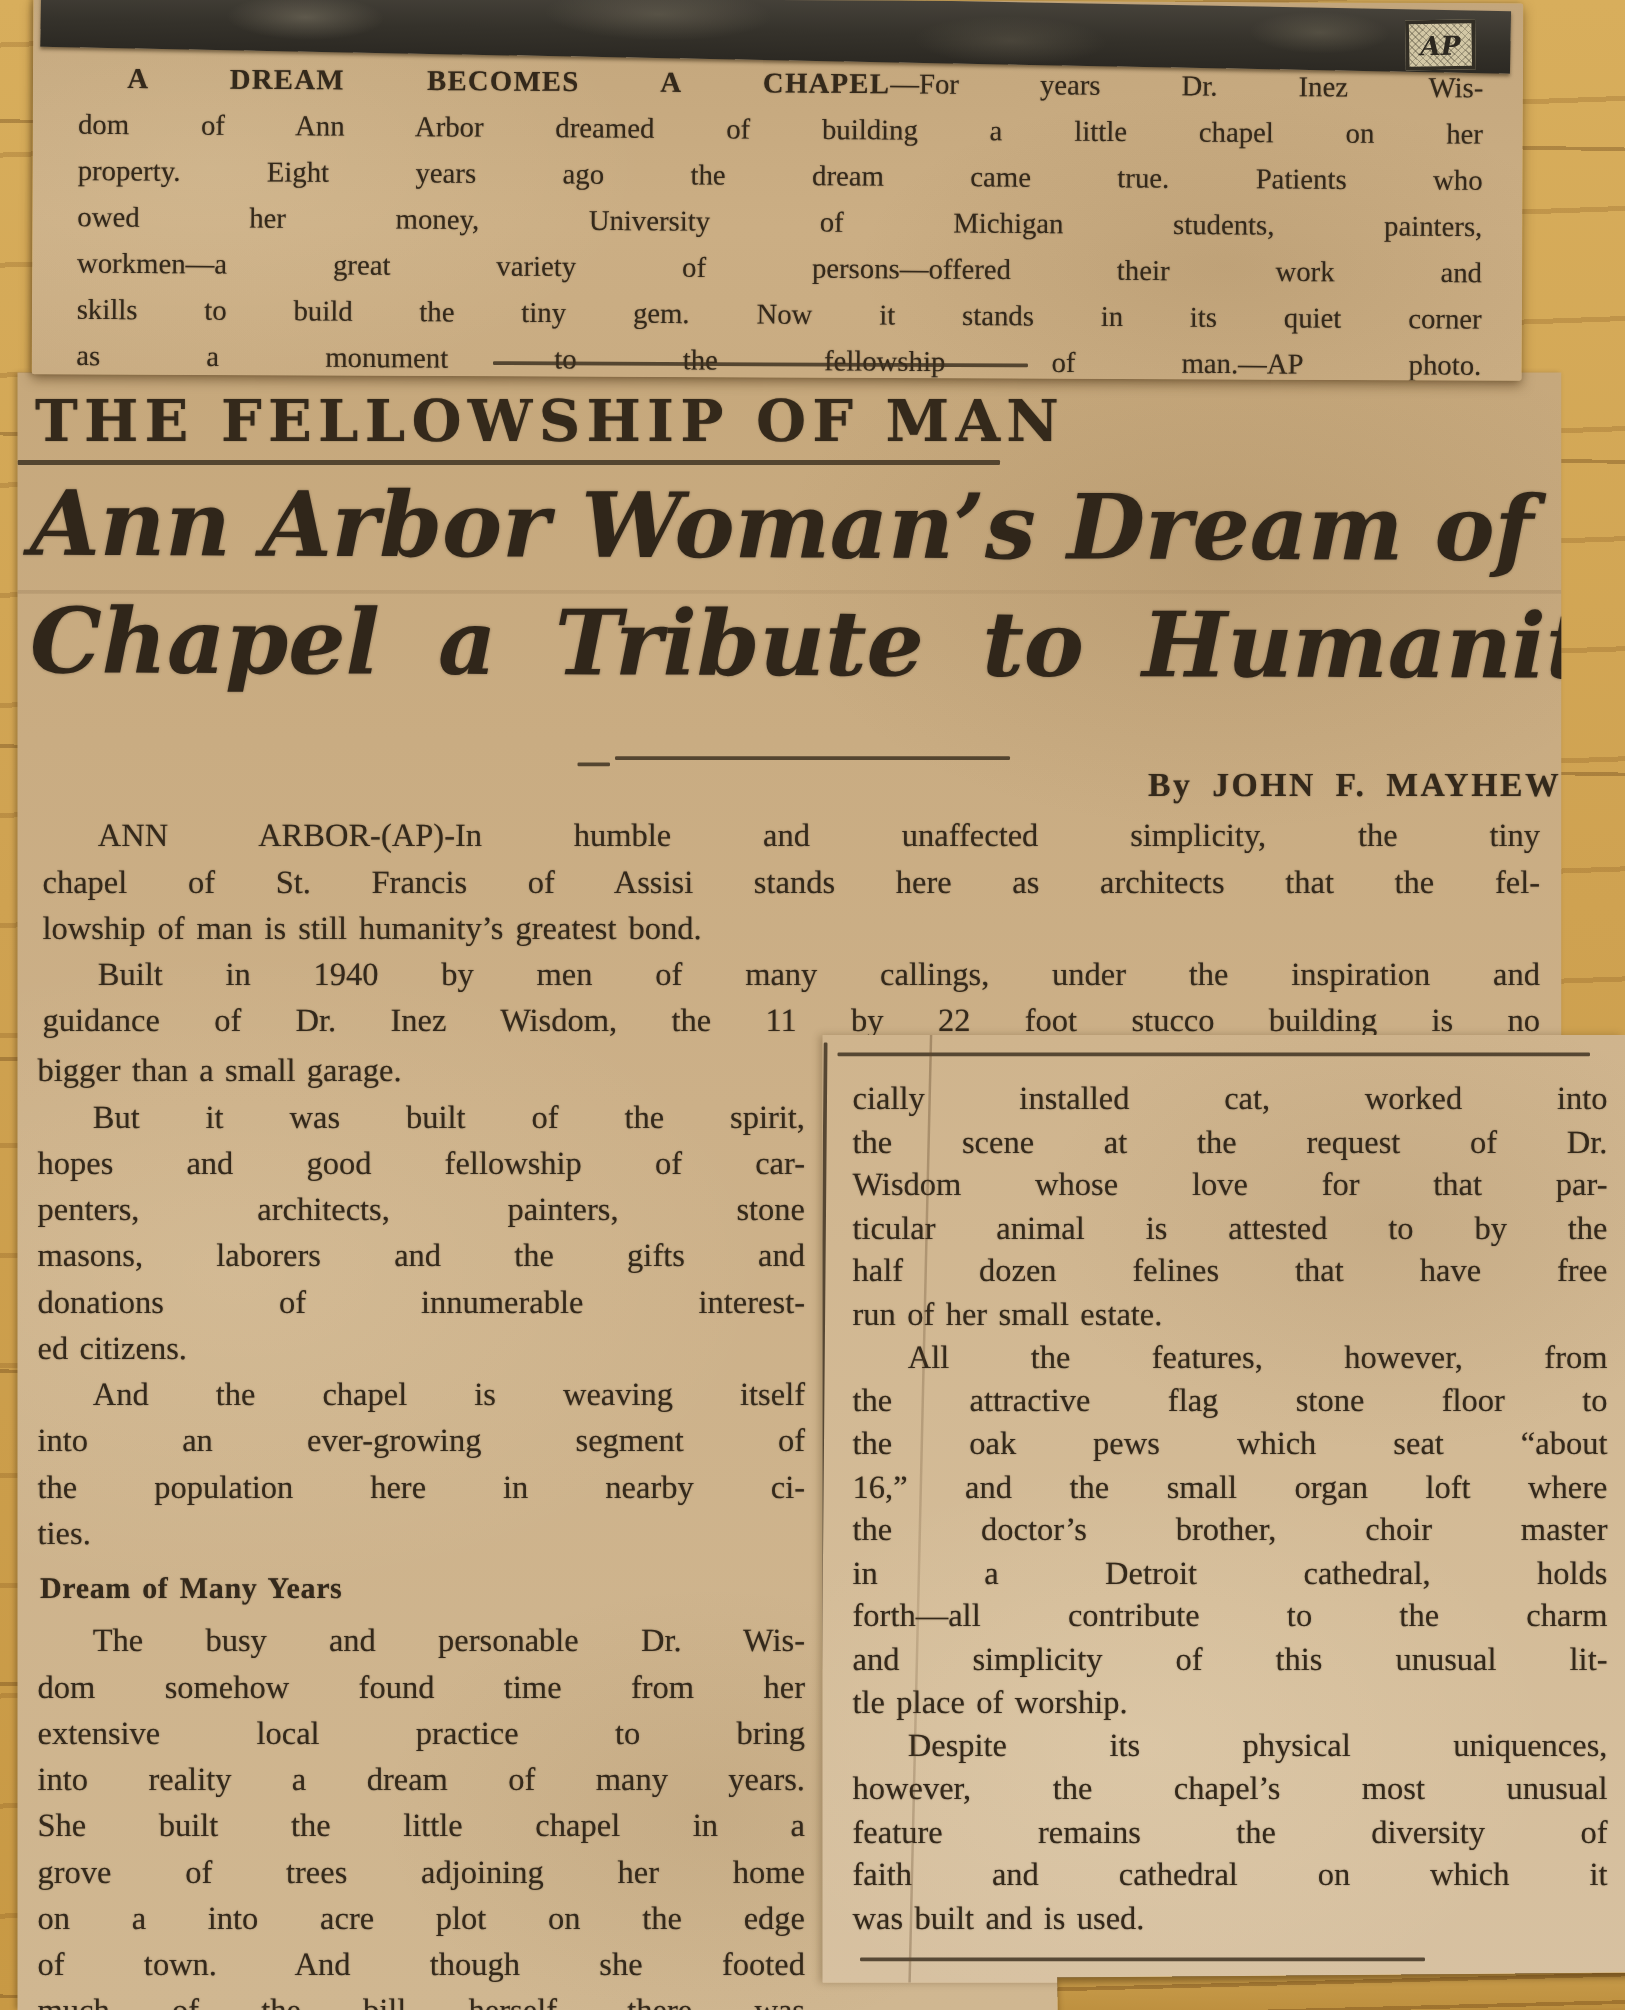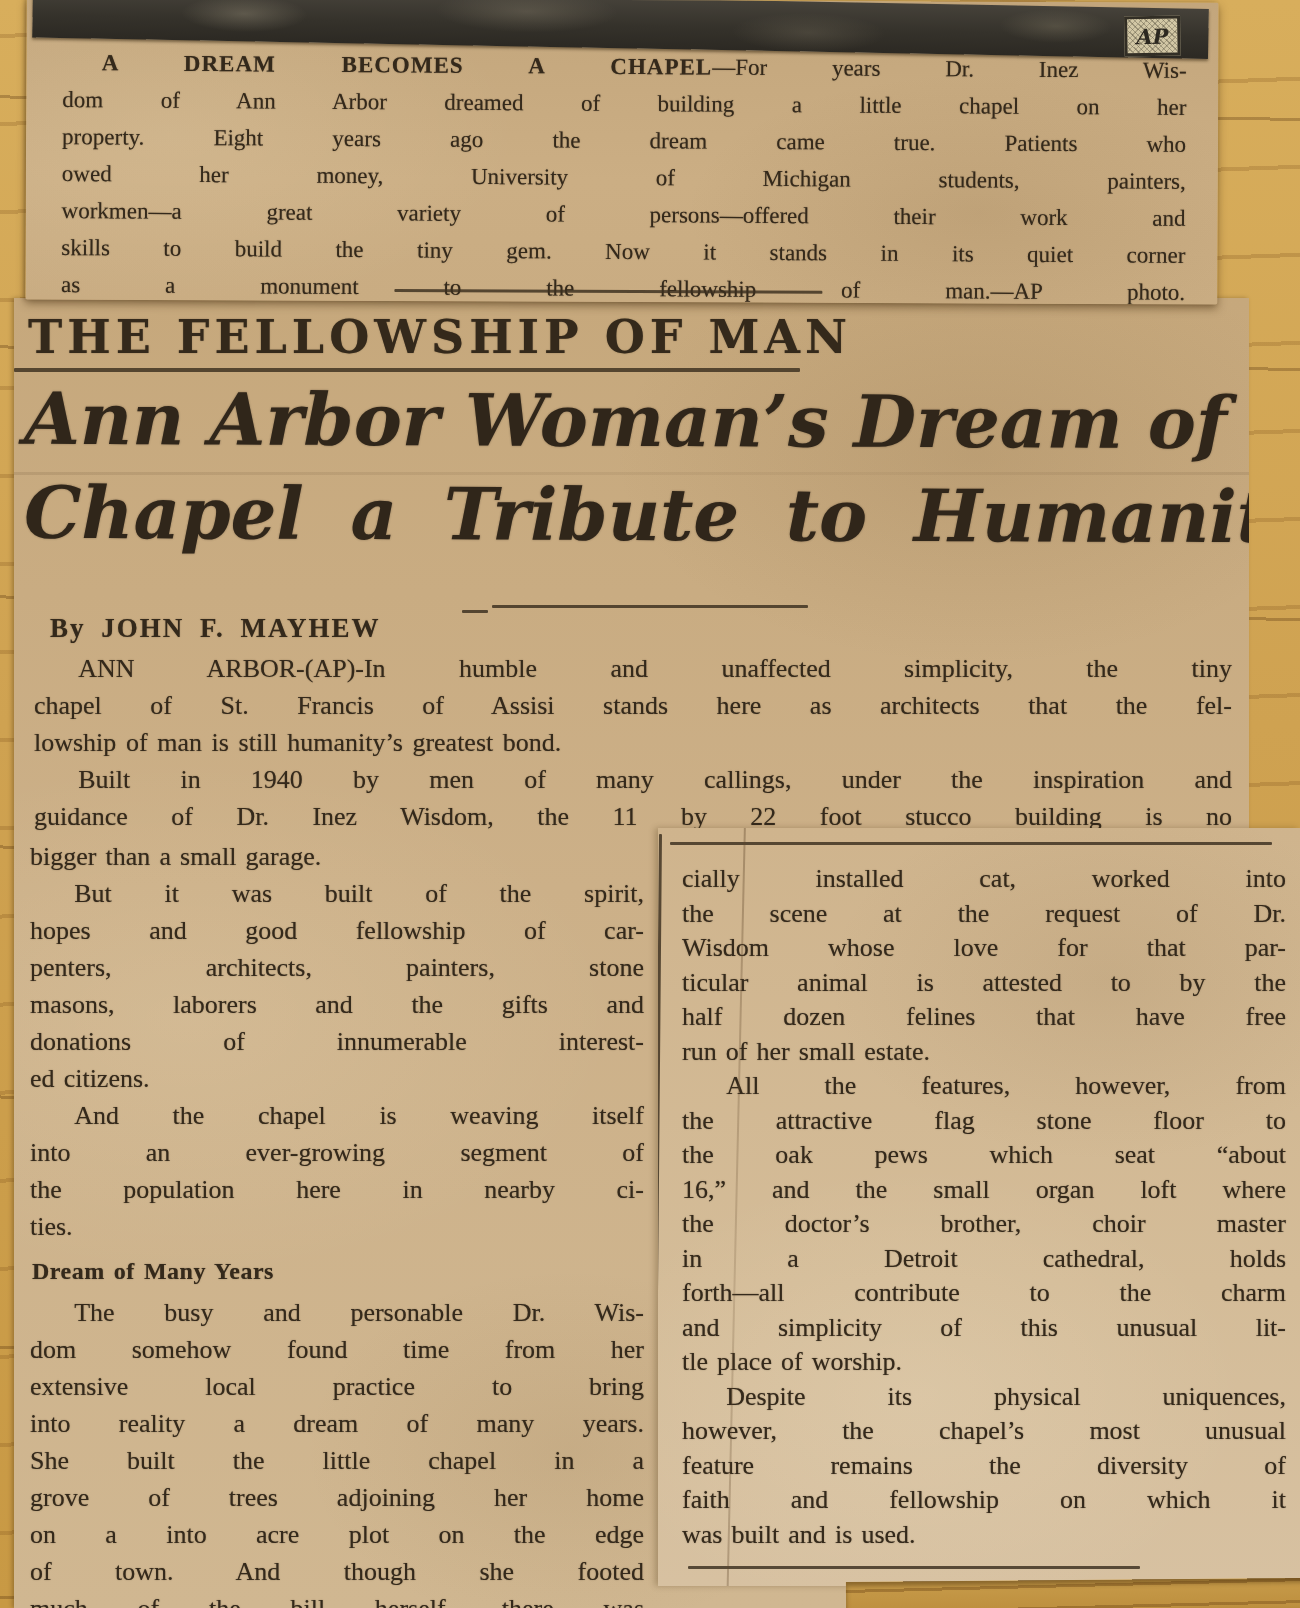--- a/index.html
+++ b/index.html
@@ -99,21 +99,21 @@
     font-family:"DejaVu Serif",serif;font-style:italic;font-weight:bold;
     font-size:72px;color:#30261a;text-shadow:0 0 2px rgba(48,38,26,.45);
     transform:rotate(.2deg);
   }
   #headline-1{top:80px;}
   #headline-2{top:174px;word-spacing:.30em;}
 
   #byline-dash{left:448px;top:312px;width:26px;height:3px;}
   #byline-rule{left:478px;top:307px;width:316px;height:3px;}
   #byline{
-    position:absolute;left:0;top:315px;width:1235px;text-align:left;text-indent:36px;
+    position:absolute;left:0;top:315px;width:1235px;text-align:right;text-indent:36px;
     font-size:27px;font-weight:bold;letter-spacing:2px;word-spacing:7px;
   }
 
   #lead{position:absolute;left:20px;top:352px;width:1198px;font-size:26px;line-height:37px;word-spacing:.12em;}
   #left-col{position:absolute;left:16px;top:540px;width:614px;font-size:26px;line-height:37px;word-spacing:.10em;}
   #left-subhead{font-weight:bold;font-size:24px;letter-spacing:.5px;margin:8px 0 4px 2px;}
 
   #col-rule-top{left:12px;top:14px;width:602px;height:3px;}
   #col-divider{left:1px;top:6px;width:3px;height:748px;transform:rotate(.5deg);transform-origin:top center;}
   #col-rule-bottom{left:30px;top:738px;width:452px;height:3px;}
@@ -208,21 +208,21 @@
         <div class="tline">the doctor’s brother, choir master</div>
         <div class="tline">in a Detroit cathedral, holds</div>
         <div class="tline">forth—all contribute to the charm</div>
         <div class="tline">and simplicity of this unusual lit-</div>
         <div class="tline">tle place of worship.</div>
       </div>
     <div class="para">
         <div class="tline indent">Despite its physical uniquences,</div>
         <div class="tline">however, the chapel’s most unusual</div>
         <div class="tline">feature remains the diversity of</div>
-        <div class="tline">faith and fellowship on which it</div>
+        <div class="tline">faith and cathedral on which it</div>
         <div class="tline">was built and is used.</div>
       </div>
   </div>
   <div id="col-rule-bottom" class="rule"></div>
   <div id="crease"></div>
 </div>
 
 <div class="piece" id="pieceA">
   <div id="photo-strip">
     <div id="ap-logo">

